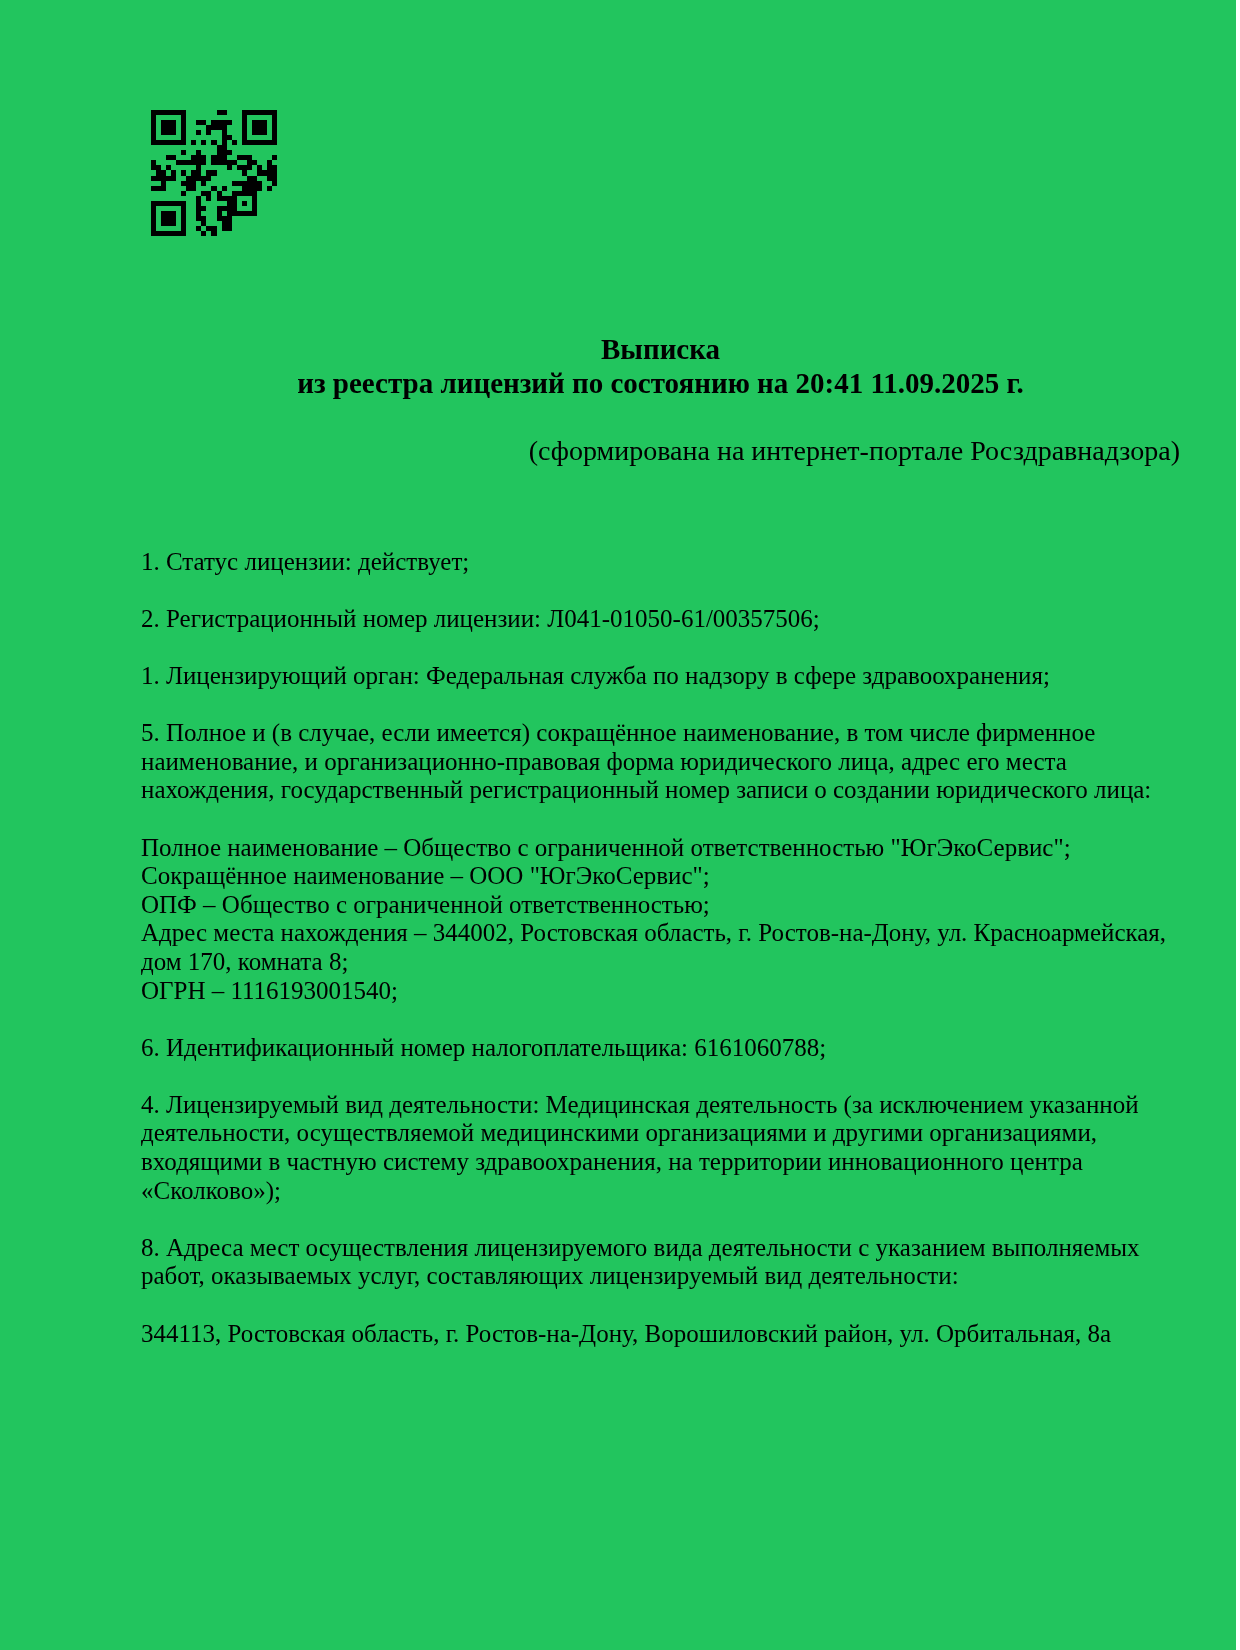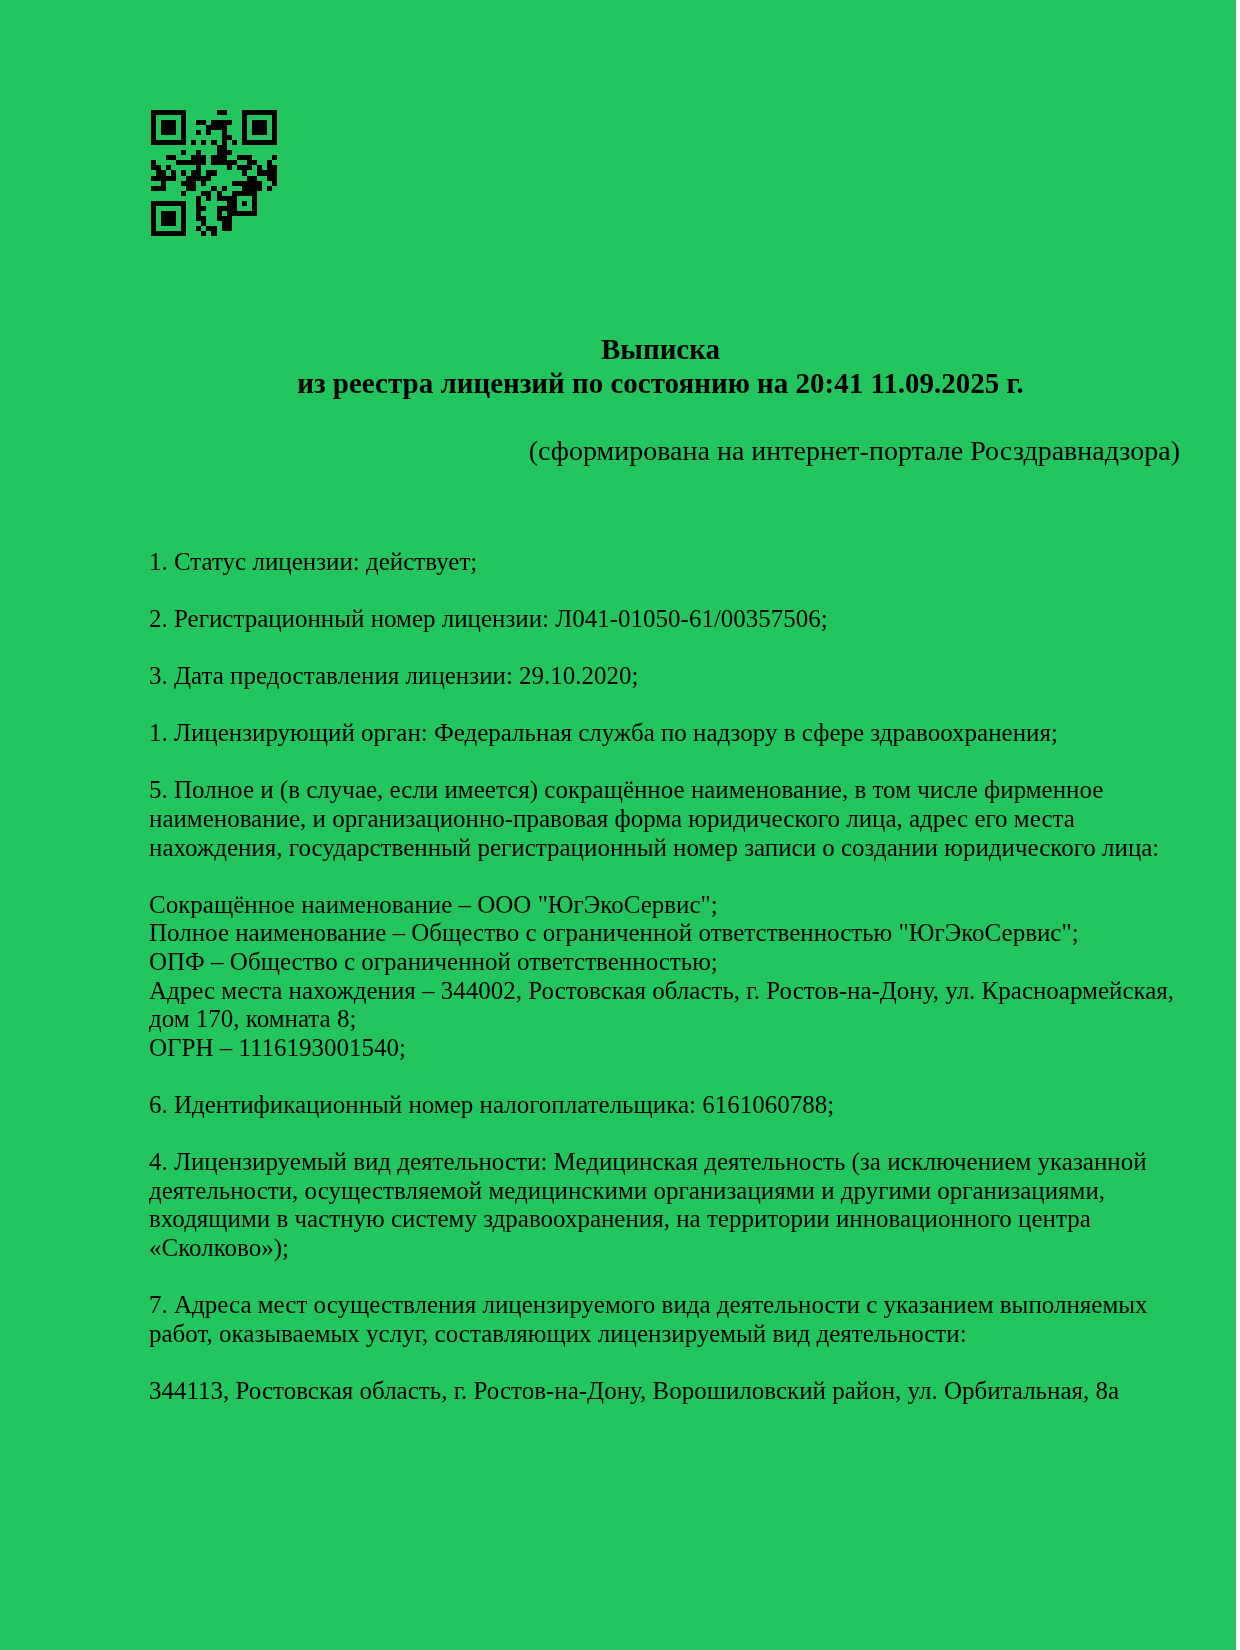--- a/index.html
+++ b/index.html
@@ -32,21 +32,21 @@
   .subtitle {
     position: absolute;
     left: 141px; top: 438px;
     width: 1039px;
     text-align: right;
     font-size: 28px;
     line-height: 25px;
   }
   .body {
     position: absolute;
-    left: 149px; top: 519px;
+    left: 141px; top: 519px;
     width: 1039px;
     font-size: 25px;
     line-height: 28.6px;
   }
   .body p { margin: 0 0 28.6px 0; }
 </style>
 </head>
 <body>
 
 <div class="page">
@@ -336,39 +336,38 @@
       <div>1. Статус лицензии: действует;</div>
     <p></p>
 
     <p>
       </p>
       <div>2. Регистрационный номер лицензии: Л041-01050-61/00357506;</div>
     <p></p>
 
     <p>
       </p>
-      <div>3. Дата предоставления лицензии: 29.10.2020;</div>
     <p></p>
 
     <p>
       </p>
       <div>1. Лицензирующий орган: Федеральная служба по надзору в сфере здравоохранения;</div>
     <p></p>
 
     <p>
       </p>
       <div>5. Полное и (в случае, если имеется) сокращённое наименование, в том числе фирменное</div>
       <div>наименование, и организационно-правовая форма юридического лица, адрес его места</div>
       <div>нахождения, государственный регистрационный номер записи о создании юридического лица:</div>
     <p></p>
 
     <p>
       </p>
+      <div>Полное наименование – Общество с ограниченной ответственностью "ЮгЭкоСервис";</div>
       <div>Сокращённое наименование – ООО "ЮгЭкоСервис";</div>
-      <div>Полное наименование – Общество с ограниченной ответственностью "ЮгЭкоСервис";</div>
       <div>ОПФ – Общество с ограниченной ответственностью;</div>
       <div>Адрес места нахождения – 344002, Ростовская область, г. Ростов-на-Дону, ул. Красноармейская,</div>
       <div>дом 170, комната 8;</div>
       <div>ОГРН – 1116193001540;</div>
     <p></p>
 
     <p>
       </p>
       <div>6. Идентификационный номер налогоплательщика: 6161060788;</div>
     <p></p>
@@ -376,21 +375,21 @@
     <p>
       </p>
       <div>4. Лицензируемый вид деятельности: Медицинская деятельность (за исключением указанной</div>
       <div>деятельности, осуществляемой медицинскими организациями и другими организациями,</div>
       <div>входящими в частную систему здравоохранения, на территории инновационного центра</div>
       <div>«Сколково»);</div>
     <p></p>
 
     <p>
       </p>
-      <div>7. Адреса мест осуществления лицензируемого вида деятельности с указанием выполняемых</div>
+      <div>8. Адреса мест осуществления лицензируемого вида деятельности с указанием выполняемых</div>
       <div>работ, оказываемых услуг, составляющих лицензируемый вид деятельности:</div>
     <p></p>
 
     <p>
       </p>
       <div>344113, Ростовская область, г. Ростов-на-Дону, Ворошиловский район, ул. Орбитальная, 8а</div>
     <p></p>
 
   </div>
 </div>

